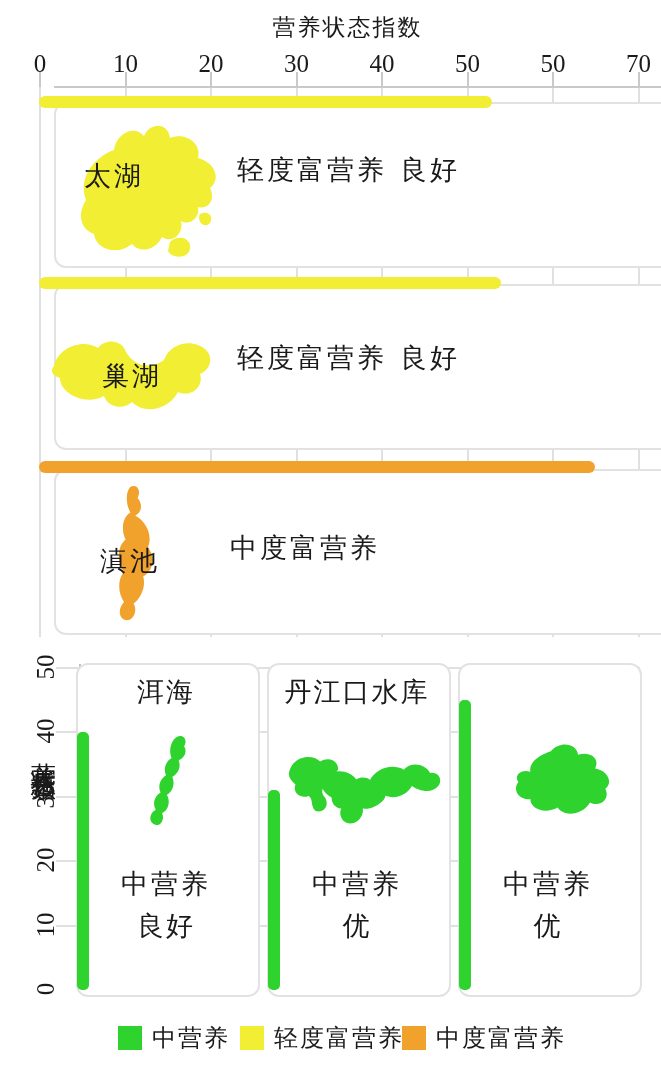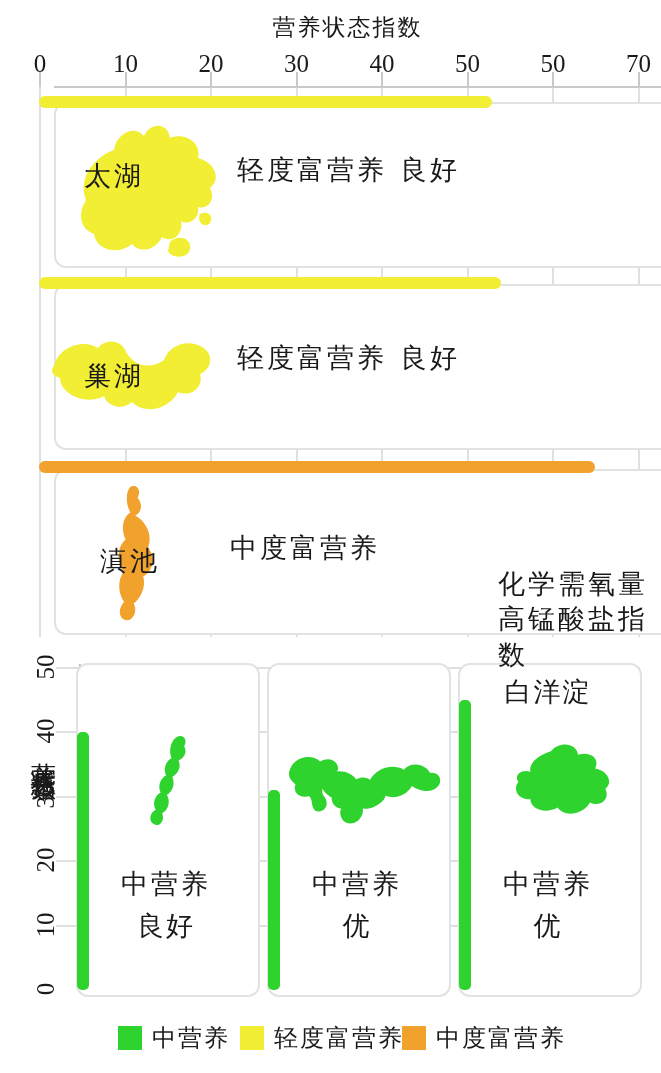--- a/index.html
+++ b/index.html
@@ -58,60 +58,59 @@
   </svg>
   <div class="lake-name" style="left:84px;top:158px">太湖</div>
   <div class="row-text" style="left:237px;top:152px">轻度富营养</div>
   <div class="row-text" style="left:400px;top:152px">良好</div>
 
   <div class="hbar" style="top: 277px; width: 461.7px; background: rgb(242, 238, 51);"></div>
   <div class="abs panel" style="left:37px;top:284px;width:616px;height:162px"></div>
   <svg class="lake-svg" style="left:42px;top:316px" width="175" height="112" viewBox="0 0 175 112">
     <path stroke-linejoin="round" d="M12,50 C16,32 40,22 56,32 C64,22 80,24 84,36 C92,50 108,54 122,44 C128,26 152,22 164,34 C172,42 168,54 158,58 C162,70 150,82 136,76 C128,92 104,100 90,86 C82,94 66,92 62,80 C44,90 18,78 18,62 C10,60 8,54 12,50 Z" fill="#f2ee33"></path>
   </svg>
-  <div class="lake-name" style="left:84px;top:358px">巢湖</div>
+  <div class="lake-name" style="left:102px;top:358px">巢湖</div>
   <div class="row-text" style="left:237px;top:340px">轻度富营养</div>
   <div class="row-text" style="left:400px;top:340px">良好</div>
 
   <div class="hbar" style="top: 461px; width: 555.75px; background: rgb(240, 162, 44);"></div>
   <div class="abs panel" style="left:37px;top:469px;width:616px;height:162px"></div>
   <svg class="lake-svg" style="left:92px;top:482px" width="80" height="148" viewBox="0 0 80 185">
     <path stroke-linejoin="round" d="M38,6 C46,2 52,10 47,20 C54,28 52,38 44,42 C58,50 66,66 60,82 C70,94 66,112 54,118 C58,132 50,146 42,152 C48,162 40,176 30,172 C22,168 24,156 30,150 C22,138 22,122 30,112 C20,100 22,80 32,72 C26,60 28,44 38,38 C32,28 32,12 38,6 Z" fill="#f0a22c"></path>
   </svg>
   <div class="lake-name" style="left:100px;top:543px">滇池</div>
   <div class="row-text" style="left:230px;top:530px">中度富营养</div>
-  <div class="row-text" style="left:498px;top:566px">化学需氧量</div>
-  <div class="row-text" style="left:498px;top:601px">高锰酸盐指数</div>
 
   <div class="abs ylabel">营养状态指数</div>
   <div></div>
   <div class="abs bottom-axis-line"></div>
 
   <div class="bpanel" style="left:76px"></div>
   <div class="vbar" style="left: 77px; height: 257.6px; top: 732.4px; background: rgb(46, 211, 46);"></div>
+  <div class="bpanel-title" style="left:76px">洱海</div>
   <svg class="lake-svg" style="left:138px;top:732px" width="60" height="110" viewBox="0 0 65 140">
     <path stroke-linejoin="round" d="M44,6 C52,2 58,10 53,18 C58,26 52,34 46,36 C50,46 44,54 38,57 C42,66 38,76 31,80 C36,88 33,100 25,103 C29,112 22,122 14,117 C7,113 10,102 17,99 C12,91 16,81 23,77 C19,69 23,59 30,55 C26,47 30,37 37,33 C33,24 36,11 44,6 Z" fill="#2ed32e"></path>
   </svg>
   <div class="bpanel-cat" style="left:76px">中营养</div>
   <div class="bpanel-quality" style="left:76px">良好</div>
 
   <div class="bpanel" style="left:267px"></div>
   <div class="vbar" style="left: 268px; height: 199.64px; top: 790.36px; background: rgb(46, 211, 46);"></div>
+  <div class="bpanel-title" style="left:267px">丹江口水库</div>
   <svg class="lake-svg" style="left:284px;top:734px" width="160" height="100" viewBox="0 0 195 115">
     <path stroke-linejoin="round" d="M8,38 C14,24 34,20 44,30 C54,24 66,28 66,40 C60,46 52,48 54,56 C46,60 44,68 50,74 C56,84 48,94 38,90 C32,84 36,76 30,72 C20,76 10,68 14,58 C6,52 4,46 8,38 Z
          M46,50 C60,38 80,40 88,52 C98,46 110,52 108,62 C120,58 128,66 122,76 C112,88 94,92 84,82 C74,92 58,88 58,74 C50,70 42,60 46,50 Z
          M104,54 C112,38 132,32 146,40 C154,30 172,32 178,44 C188,42 194,52 188,60 C180,70 164,66 156,60 C148,74 128,78 118,68 C110,72 100,64 104,54 Z
          M76,80 C86,74 98,80 96,92 C94,104 80,110 72,102 C66,94 68,86 76,80 Z" fill="#2ed32e"></path>
   </svg>
   <div class="bpanel-cat" style="left:267px">中营养</div>
   <div class="bpanel-quality" style="left:267px">优</div>
 
   <div class="bpanel" style="left:458px"></div>
   <div class="vbar" style="left: 459px; height: 289.8px; top: 700.2px; background: rgb(46, 211, 46);"></div>
-  <div class="bpanel-title" style="left:458px">白洋淀</div>
   <svg class="lake-svg" style="left:494px;top:736px" width="140" height="98" viewBox="0 0 155 115">
     <path stroke-linejoin="round" d="M62,18 C72,6 92,8 94,22 C108,18 120,26 114,38 C128,40 136,54 126,62 C132,74 120,84 108,78 C100,92 78,96 70,84 C56,92 38,86 38,74 C26,76 16,64 24,54 C18,46 28,38 38,42 C36,30 50,22 62,18 Z
          M40,70 C30,74 20,70 22,62 C26,56 38,58 40,64 Z" fill="#2ed32e"></path>
   </svg>
   <div class="bpanel-cat" style="left:458px">中营养</div>
   <div class="bpanel-quality" style="left:458px">优</div>
 
   <div class="legend-swatch" style="left: 118px; background: rgb(46, 211, 46);"></div>
   <div class="legend-label" style="left:152px">中营养</div>
   <div class="legend-swatch" style="left: 240px; background: rgb(242, 238, 51);"></div>

